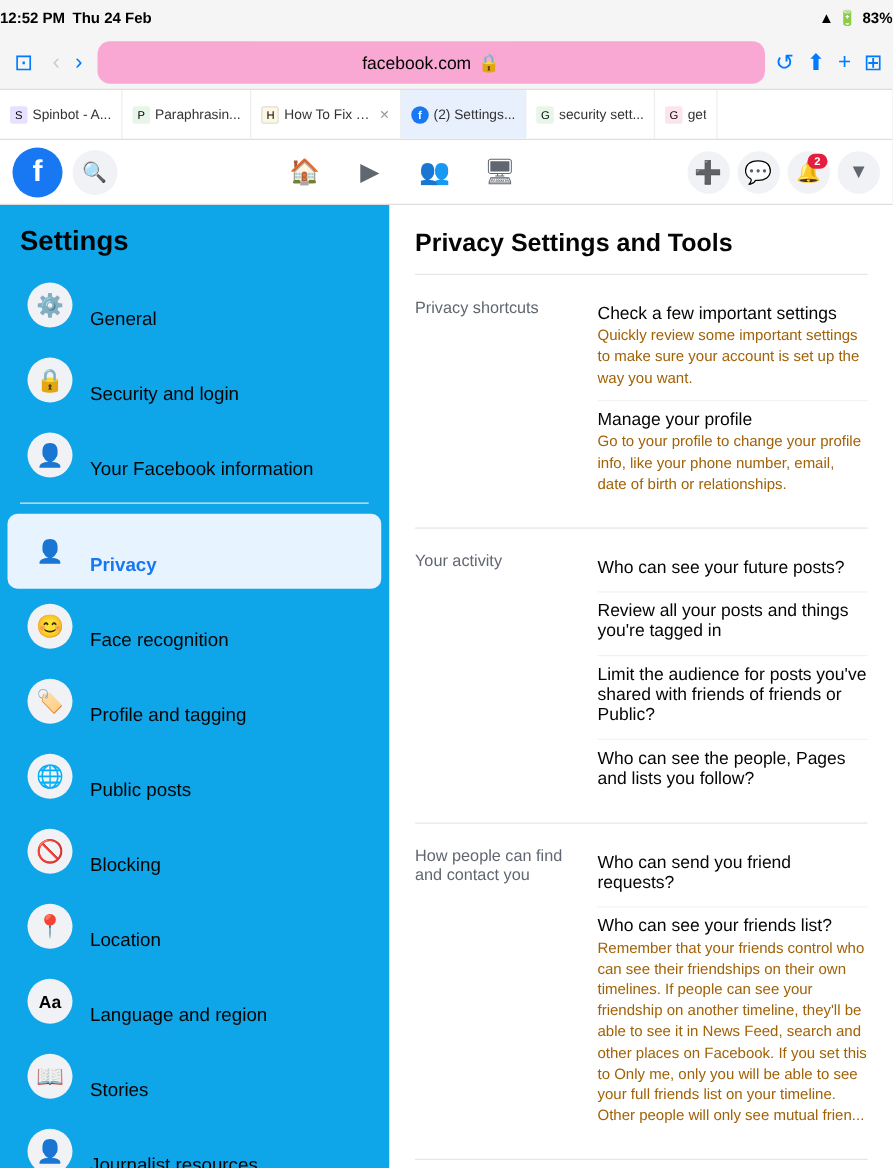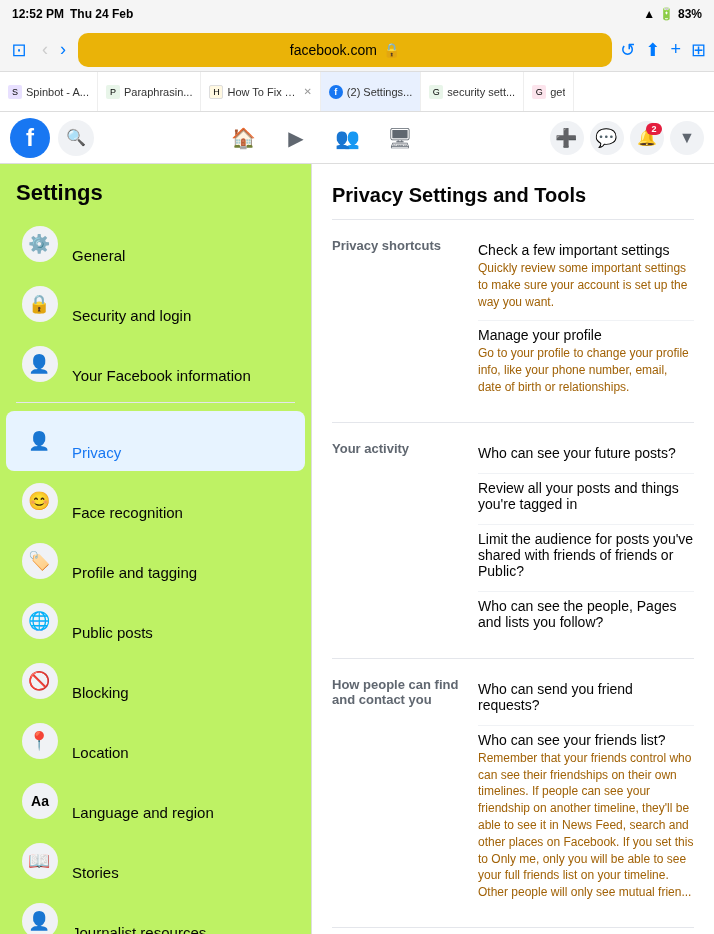--- a/index.html
+++ b/index.html
@@ -5,21 +5,21 @@
     * { margin: 0; padding: 0; box-sizing: border-box; }
     body { font-family: -apple-system, BlinkMacSystemFont, 'Helvetica Neue', Arial, sans-serif; background: #f0f2f5; width: 714px; height: 934px; overflow: hidden; position: relative; }
 
     
     .status-bar {
       background: #f5f5f5;
       height: 28px;
       display: flex;
       align-items: center;
       justify-content: space-between;
-      padding: 0 12px;
+      padding: 0 0;
       font-size: 12px;
       font-weight: 600;
       color: #000;
     }
     .status-bar-left { display: flex; align-items: center; gap: 6px; }
     .status-bar-right { display: flex; align-items: center; gap: 4px; }
 
     
     .browser-bar {
       background: #f5f5f5;
@@ -29,21 +29,21 @@
       padding: 0 8px;
       gap: 8px;
       border-bottom: 1px solid #ddd;
     }
     .browser-icon { width: 22px; height: 22px; display: flex; align-items: center; justify-content: center; color: #007aff; font-size: 18px; }
     .browser-nav { display: flex; gap: 4px; }
     .nav-btn { color: #007aff; font-size: 18px; padding: 2px 4px; }
     .nav-btn.disabled { color: #ccc; }
     .address-bar {
       flex: 1;
-      background: #eab308;
+      background: #f9a8d4;
       border-radius: 10px;
       height: 34px;
       display: flex;
       align-items: center;
       justify-content: center;
       gap: 6px;
       font-size: 14px;
       color: #000;
     }
     .browser-actions { display: flex; gap: 10px; align-items: center; }
@@ -129,21 +129,21 @@
     
     .main-area {
       display: flex;
       height: calc(934px - 28px - 44px - 40px - 52px);
       overflow: hidden;
     }
 
     
     .sidebar {
       width: 312px;
-      background: #bef264;
+      background: #0ea5e9;
       border-right: 1px solid #ddd;
       overflow-y: auto;
       flex-shrink: 0;
     }
     .sidebar-title {
       font-size: 22px;
       font-weight: 700;
       color: #050505;
       padding: 16px 16px 8px 16px;
     }
@@ -164,21 +164,21 @@
       display: flex; align-items: center; justify-content: center;
       font-size: 18px;
       flex-shrink: 0;
     }
     .sidebar-item-label {
       font-size: 15px;
       color: #050505;
       font-weight: 400;
       margin-top: 23px;
     }
-    .sidebar-item.active .sidebar-item-label { font-weight: 400; color: #1877f2; }
+    .sidebar-item.active .sidebar-item-label { font-weight: 700; color: #1877f2; }
     .sidebar-divider {
       height: 1px;
       background: #e4e6eb;
       margin: 8px 16px;
     }
 
     
     .content-area {
       flex: 1;
       background: #fff;
@@ -193,21 +193,21 @@
       border-bottom: 1px solid #e4e6eb;
     }
     .privacy-section {
       display: flex;
       border-bottom: 1px solid #e4e6eb;
       padding: 16px 0;
       gap: 16px;
     }
     .section-label {
       font-size: 13px;
-      font-weight: 700;
+      font-weight: 400;
       color: #606770;
       width: 130px;
       flex-shrink: 0;
       padding-top: 2px;
     }
     .section-items {
       flex: 1;
     }
     .section-item {
       padding: 6px 0 10px 0;

